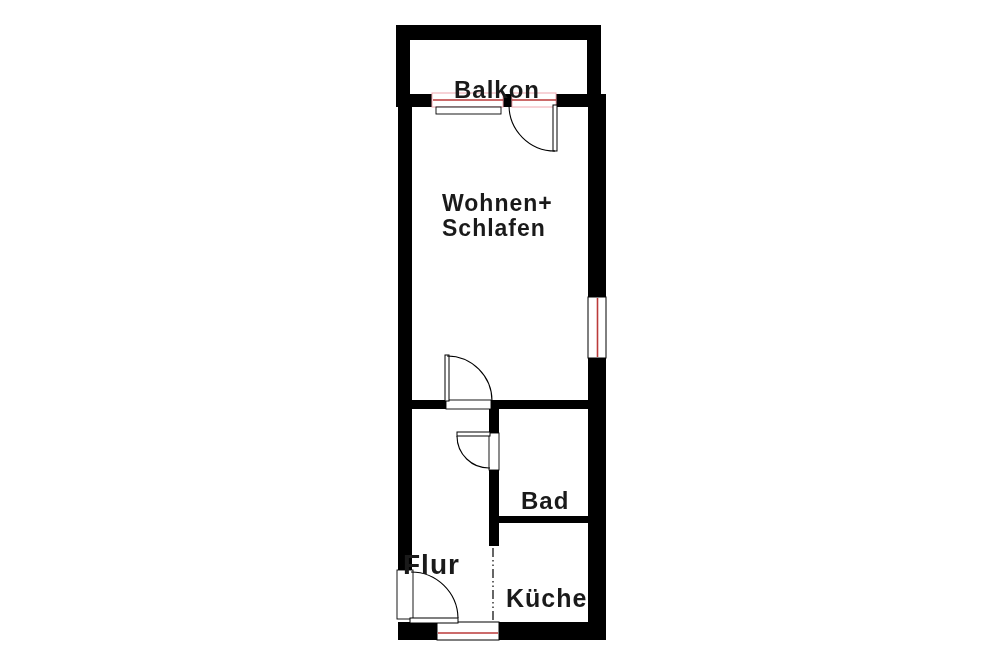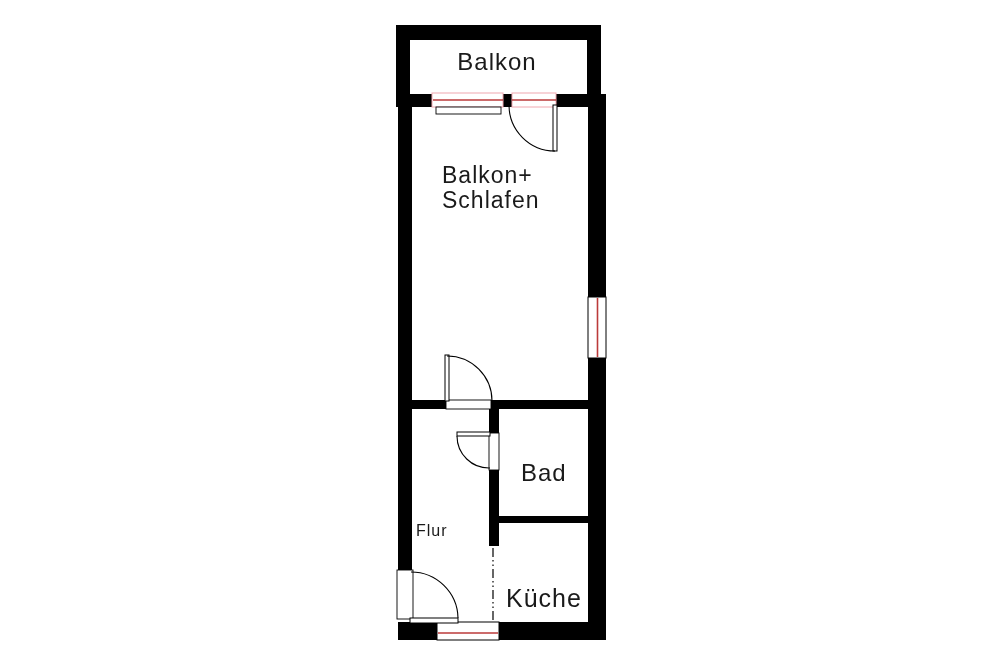--- a/index.html
+++ b/index.html
@@ -17,28 +17,28 @@
   .win-frame{fill:#ffffff;stroke:var(--winpink);stroke-width:1;}
   .win-frame-dark{fill:#ffffff;stroke:var(--line);stroke-width:1;}
   .win-red{stroke:var(--winred);stroke-width:1.6;fill:none;}
   .sill{fill:#ffffff;stroke:var(--line);stroke-width:0.9;}
   .door-open{fill:#ffffff;stroke:var(--line);stroke-width:0.9;}
   .door-leaf{fill:#ffffff;stroke:var(--line);stroke-width:1;}
   .door-arc{fill:none;stroke:var(--line);stroke-width:1.1;}
   .dashdot{fill:none;stroke:var(--line);stroke-width:1.2;
            stroke-dasharray:9 3 1.5 3 1.5 3;}
   .room-label{
-    position:absolute;color:var(--text);font-weight:400;
-    letter-spacing:1px;white-space:nowrap;line-height:1.08;
+    position:absolute;color:var(--text);font-weight:700;
+    letter-spacing:1px;white-space:nowrap;line-height:1.08;margin-top:28px;
   }
   #label-balkon{left:436px;top:49px;width:122px;text-align:center;font-size:24px;}
   #label-wohnen{left:442px;top:163px;font-size:23px;}
   #label-bad{left:521px;top:460px;font-size:24px;}
-  #label-flur{left:416px;top:522px;font-size:16px;}
-  #label-kueche{left:506px;top:585px;font-size:25px;}
+  #label-flur{left:403px;top:522px;font-size:28px;}
+  #label-kueche{left:506px;top:557px;font-size:25px;}
 </style>
 </head>
 <body>
 
 <div id="stage">
 
   <svg id="plan-svg" width="1000" height="667" viewBox="0 0 1000 667">
 
     <g>
       <rect class="wall" x="396" y="25" width="205" height="15"></rect>
@@ -92,21 +92,21 @@
       <rect class="door-leaf" x="410" y="618" width="48" height="5"></rect>
       <path class="door-arc" d="M 411 572 A 47 47 0 0 1 458 618"></path>
     </g>
 
     <path class="dashdot" d="M 493 548 L 493 622"></path>
   </svg>
 
   <div class="room-label" id="label-balkon">Balkon</div>
 
   <div class="room-label" id="label-wohnen">
-    <span>Balkon+</span><br>
+    <span>Wohnen+</span><br>
     <span>Schlafen</span>
   </div>
 
   <div class="room-label" id="label-bad">Bad</div>
 
   <div class="room-label" id="label-flur">Flur</div>
 
   <div class="room-label" id="label-kueche">Küche</div>
 </div>
 

